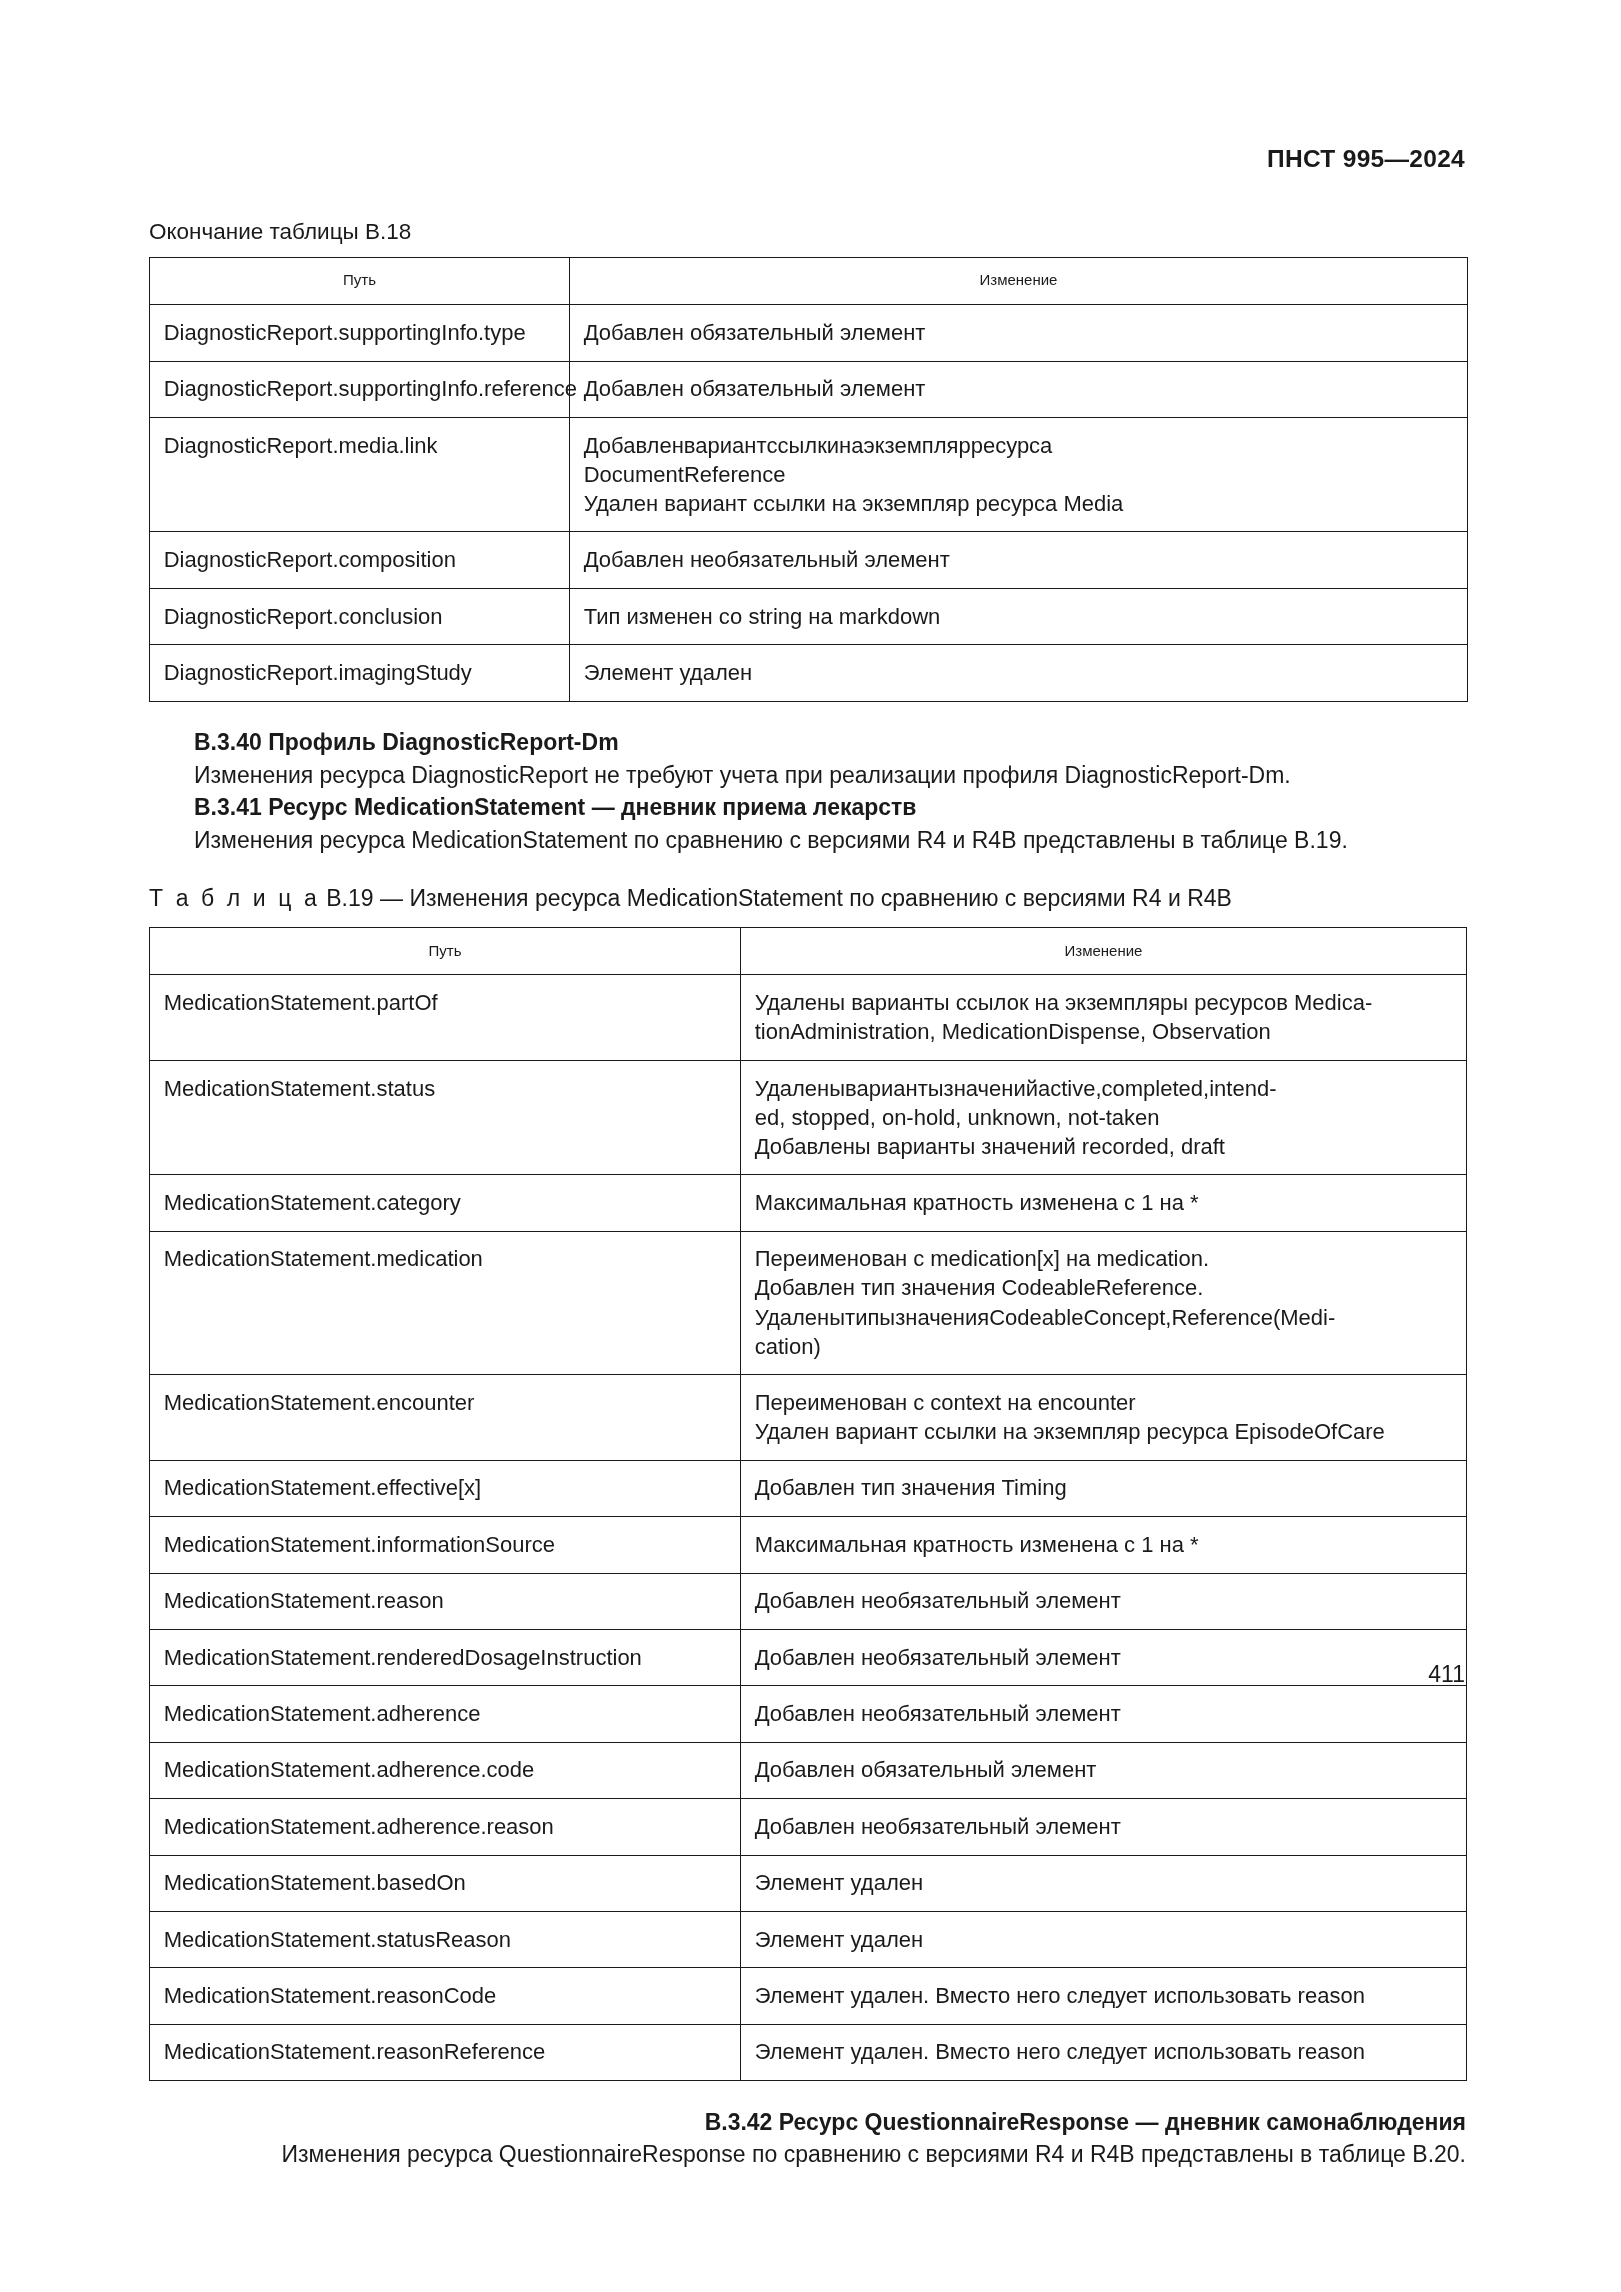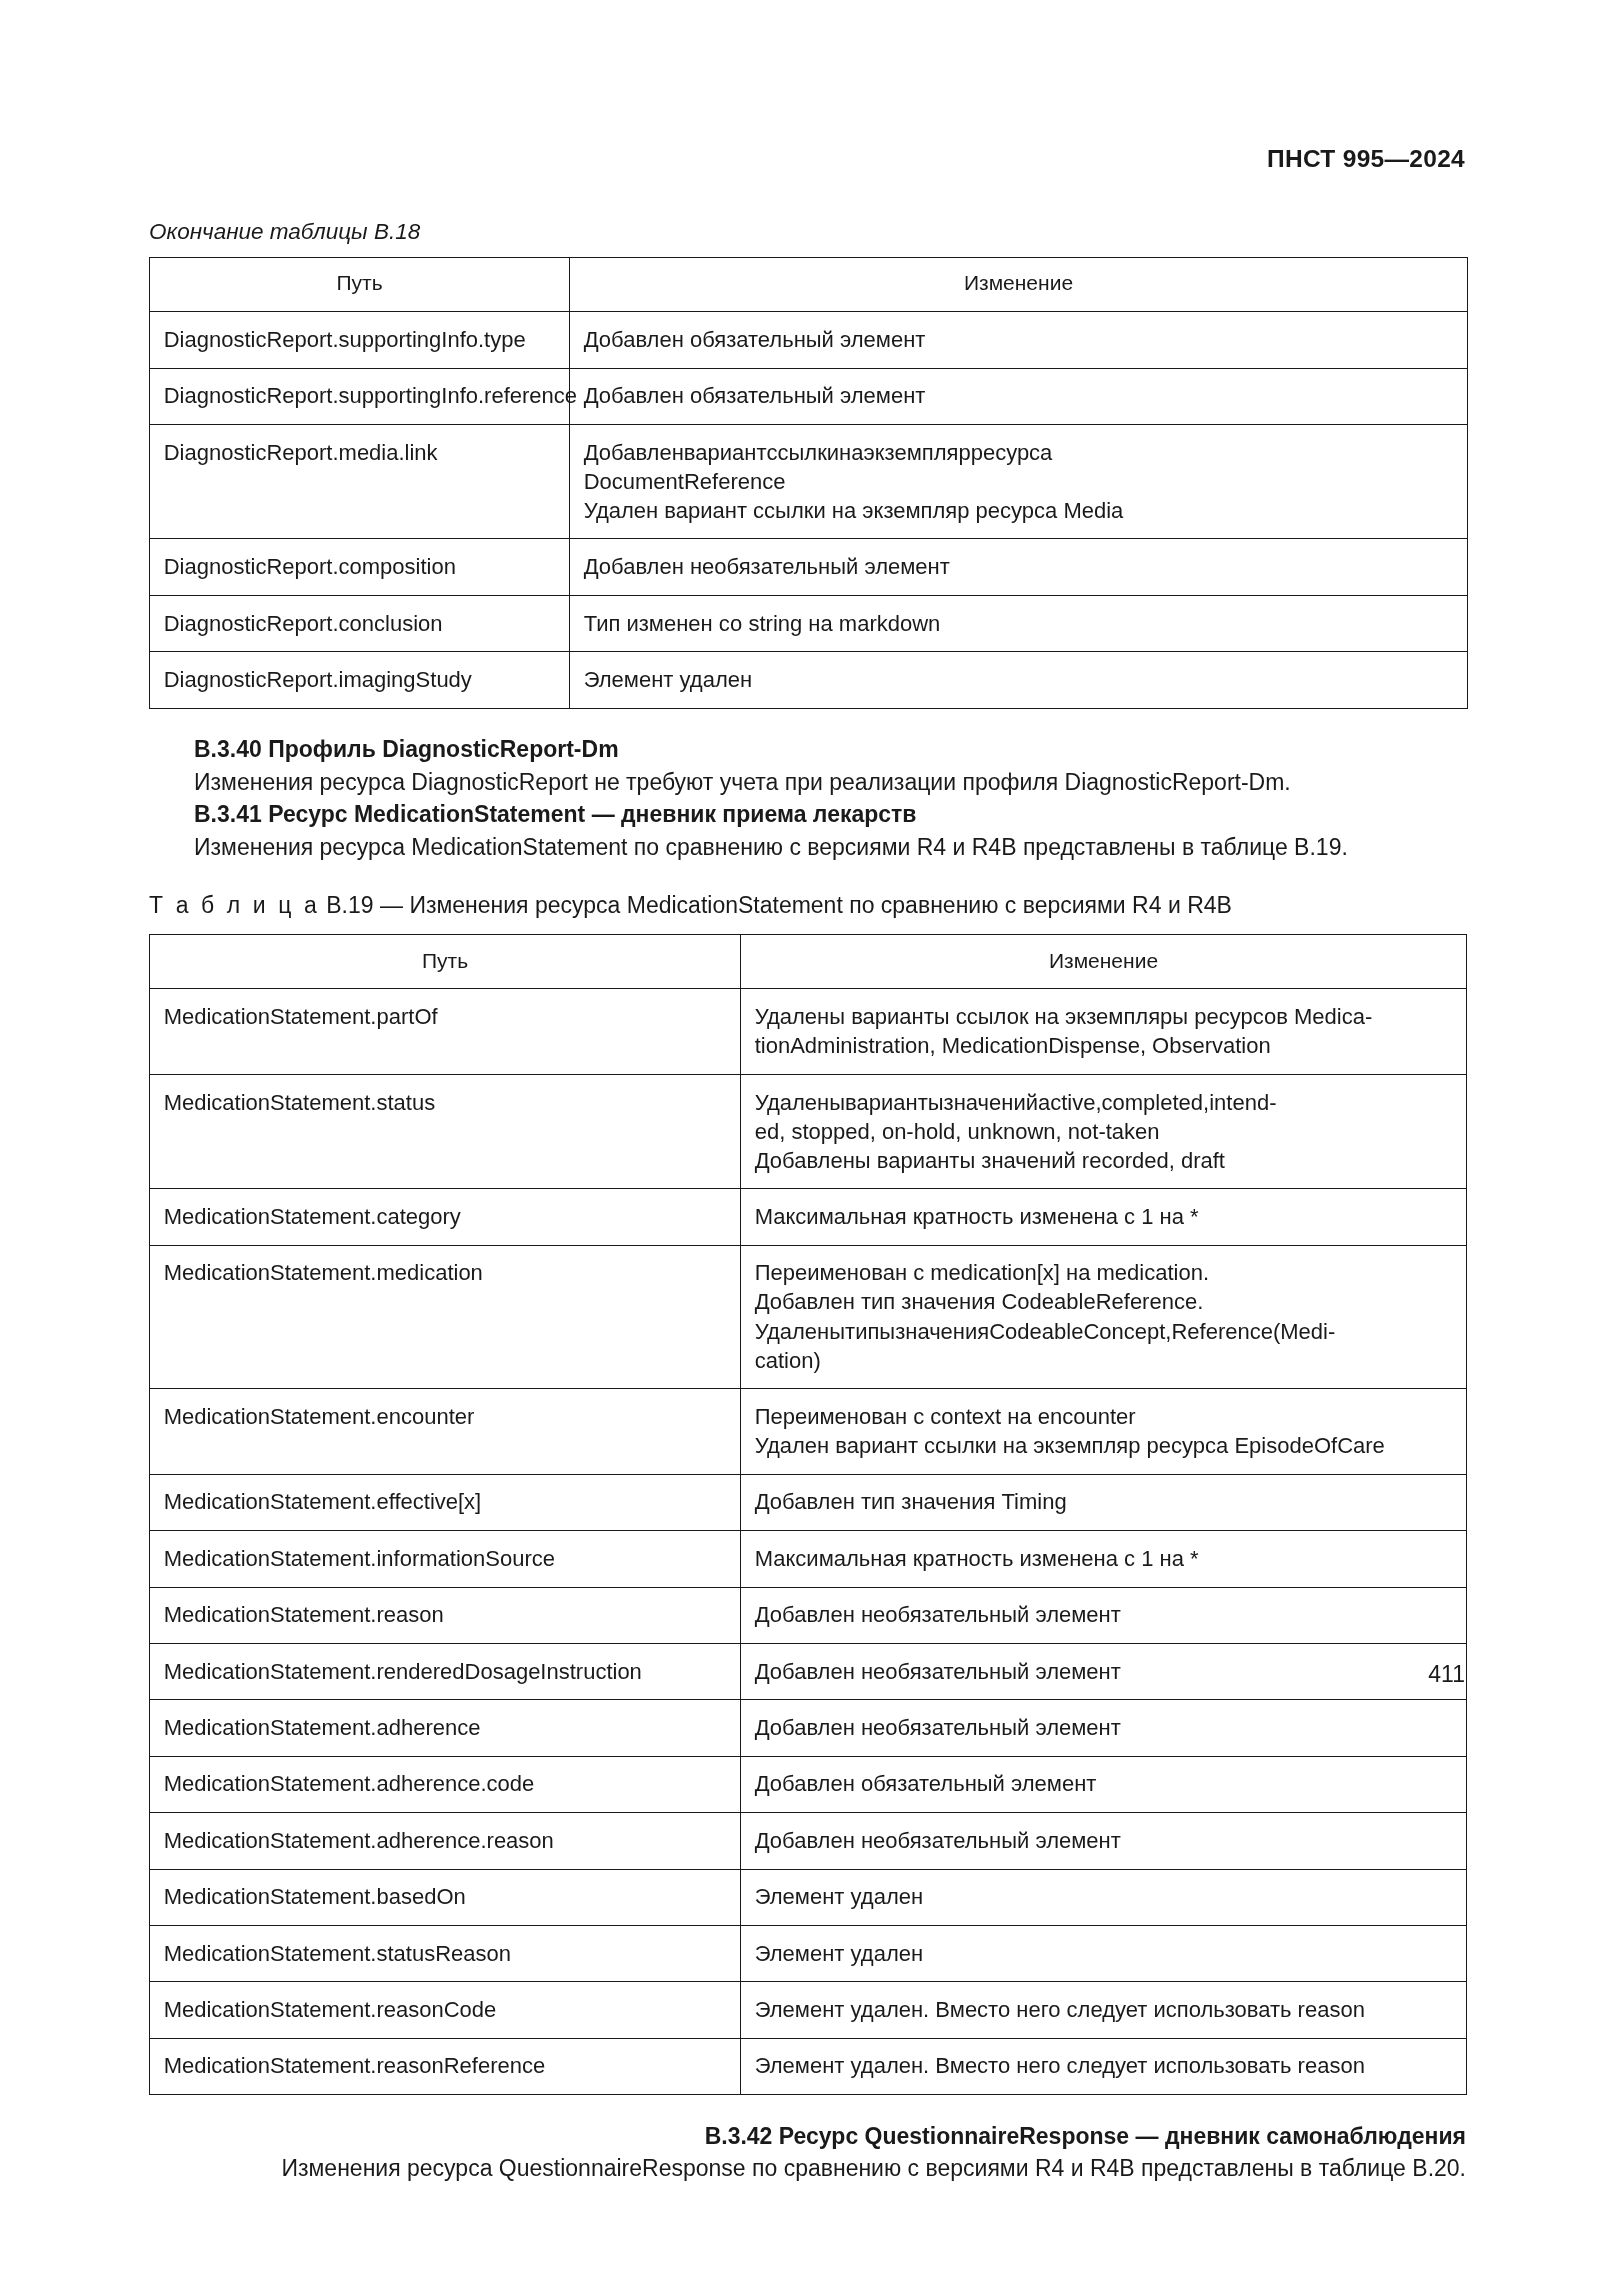--- a/index.html
+++ b/index.html
@@ -31,39 +31,38 @@
     white-space: nowrap;
   }
   .content {
     position: absolute;
     left: 149px;
     top: 218px;
     width: 1317px;
   }
   .table-caption-italic {
     font-size: 22.5px;
-    font-style: italic;
     margin: 0 0 11.8px 0;
     line-height: 1.2;
   }
   table.doc-table {
     border-collapse: collapse;
     width: 1317px;
     table-layout: fixed;
     margin: 0;
   }
   table.doc-table td, table.doc-table th {
     border: 1.6px solid #1a1a1a;
     padding: 0;
     vertical-align: top;
   }
   table.doc-table th {
     text-align: center;
     font-weight: normal;
-    font-size: 21px;
+    font-size: 15px;
     padding: 13.7px 9.8px 15.7px 9.8px;
     vertical-align: middle;
   }
   .cell-inner {
     padding: 12.7px 11.8px 13.7px 13.7px;
     font-size: 22px;
     line-height: 1.32;
   }
   
   .t18 col.c1 { width: 420px; }

